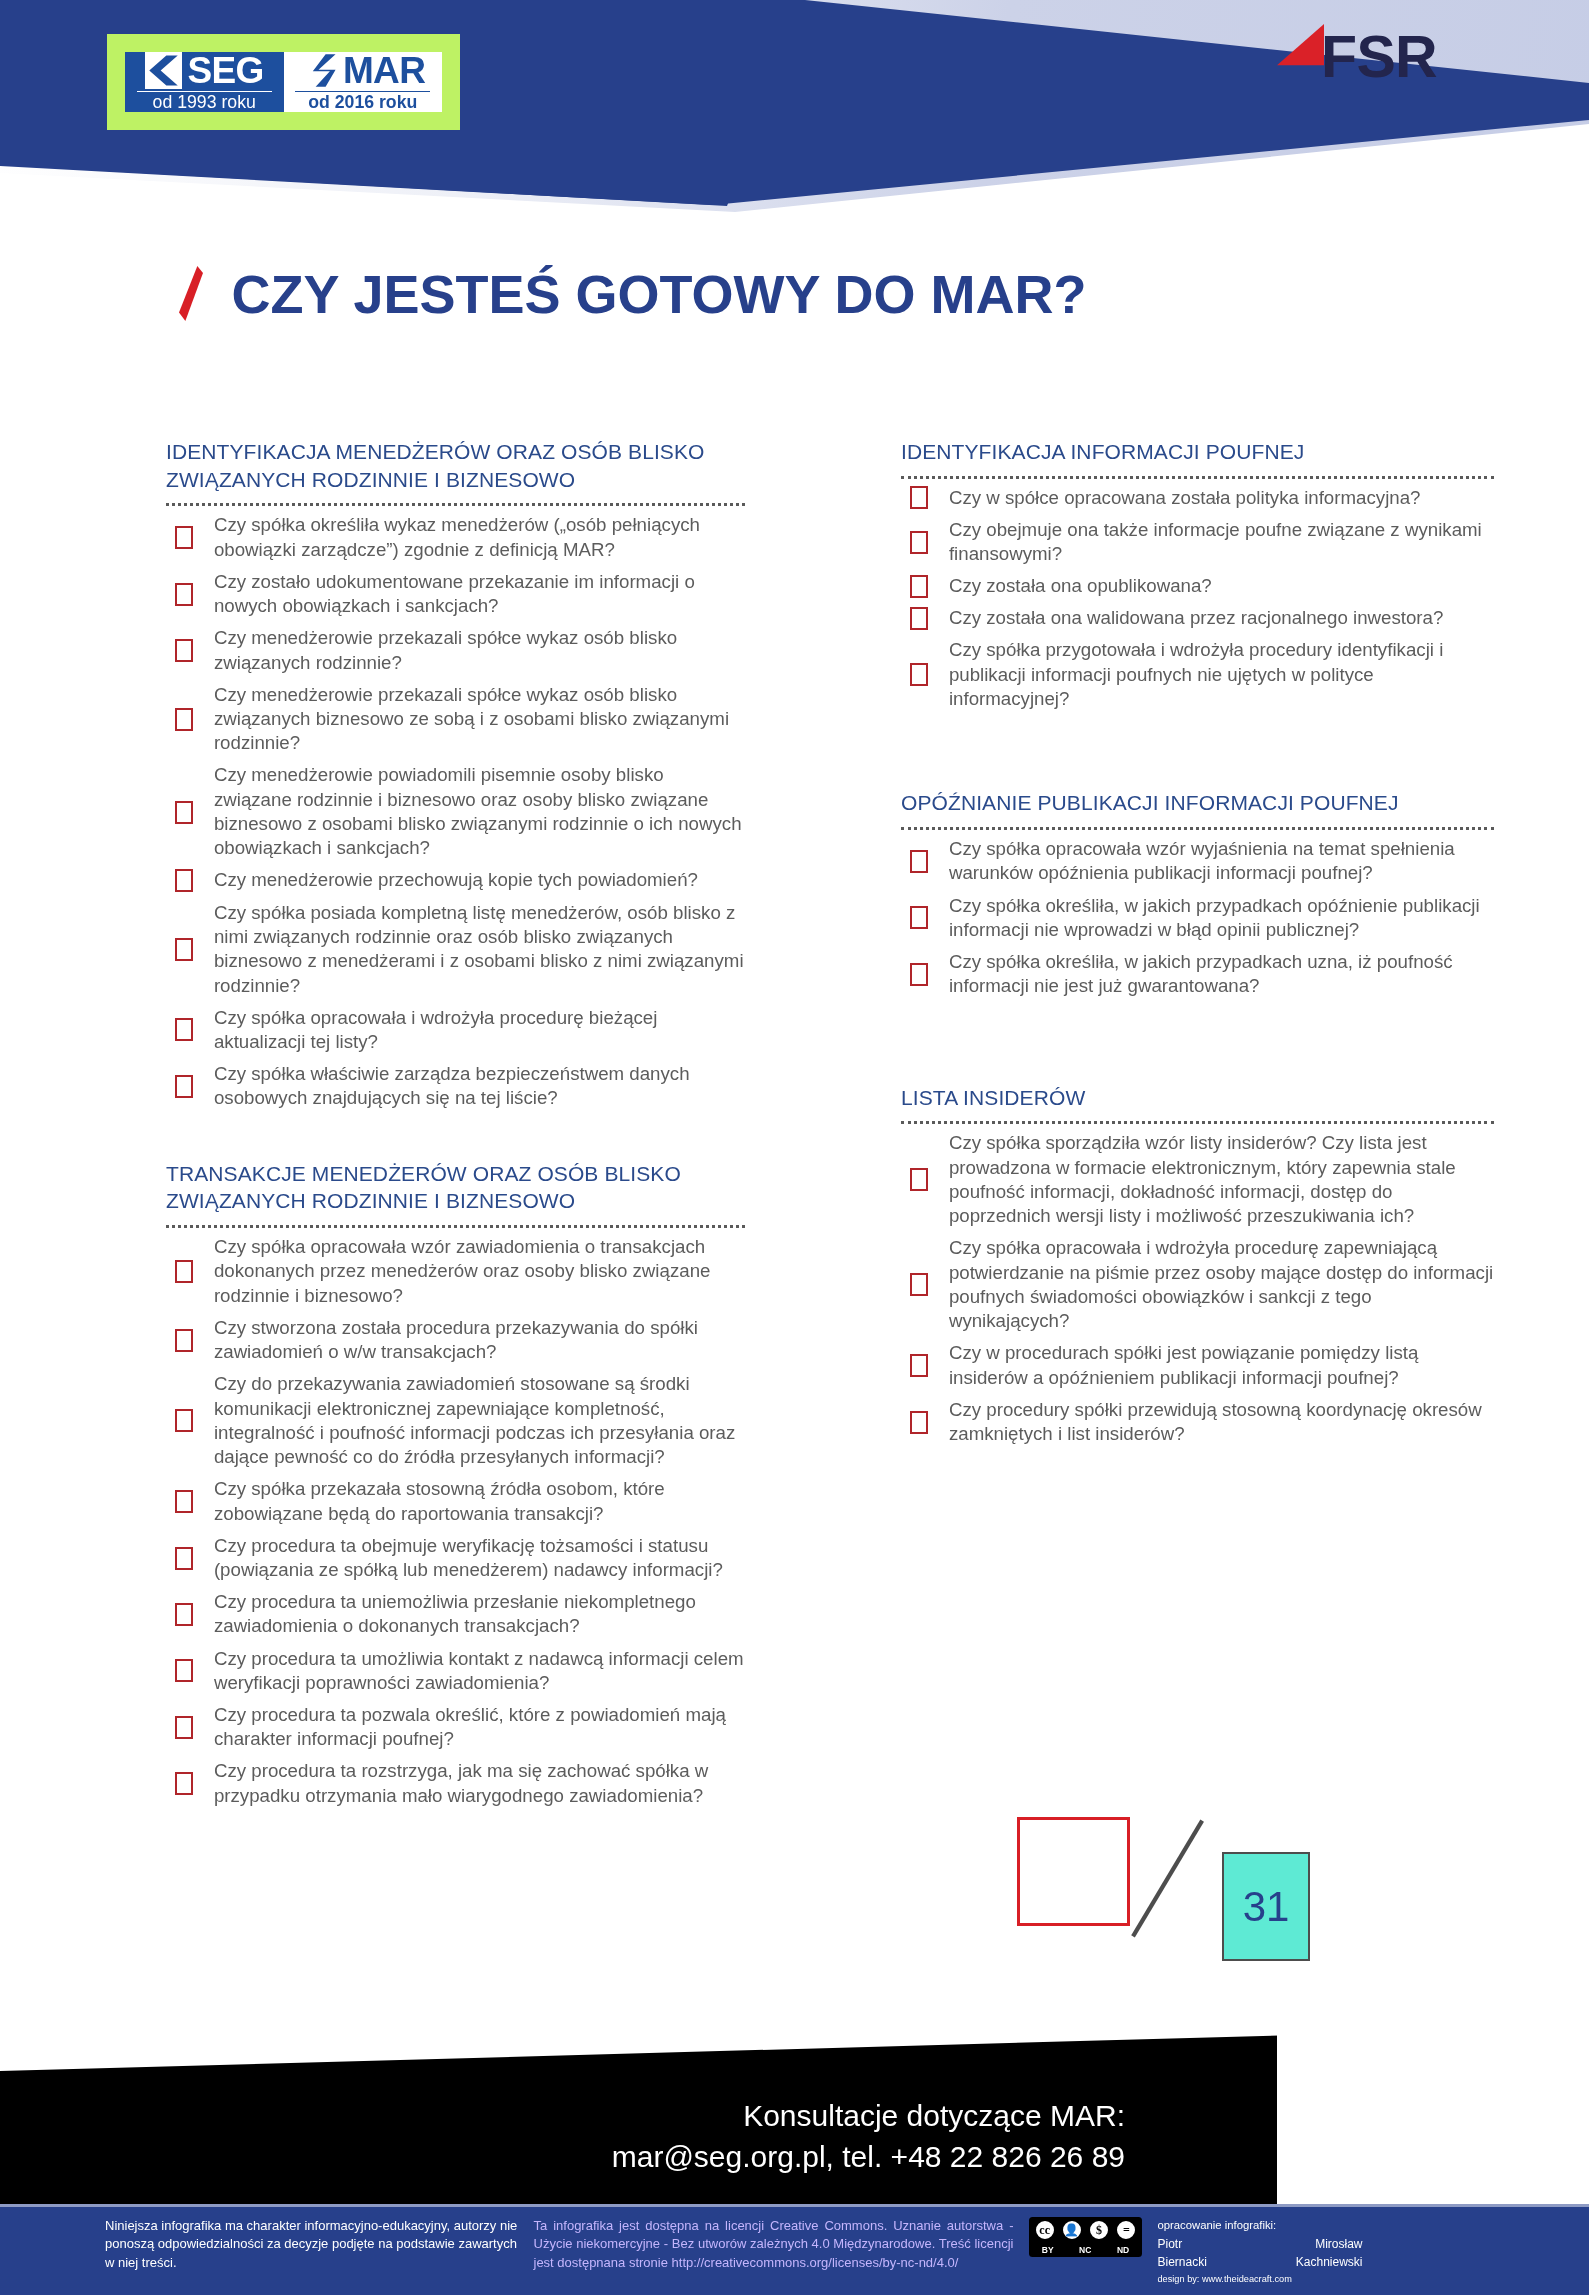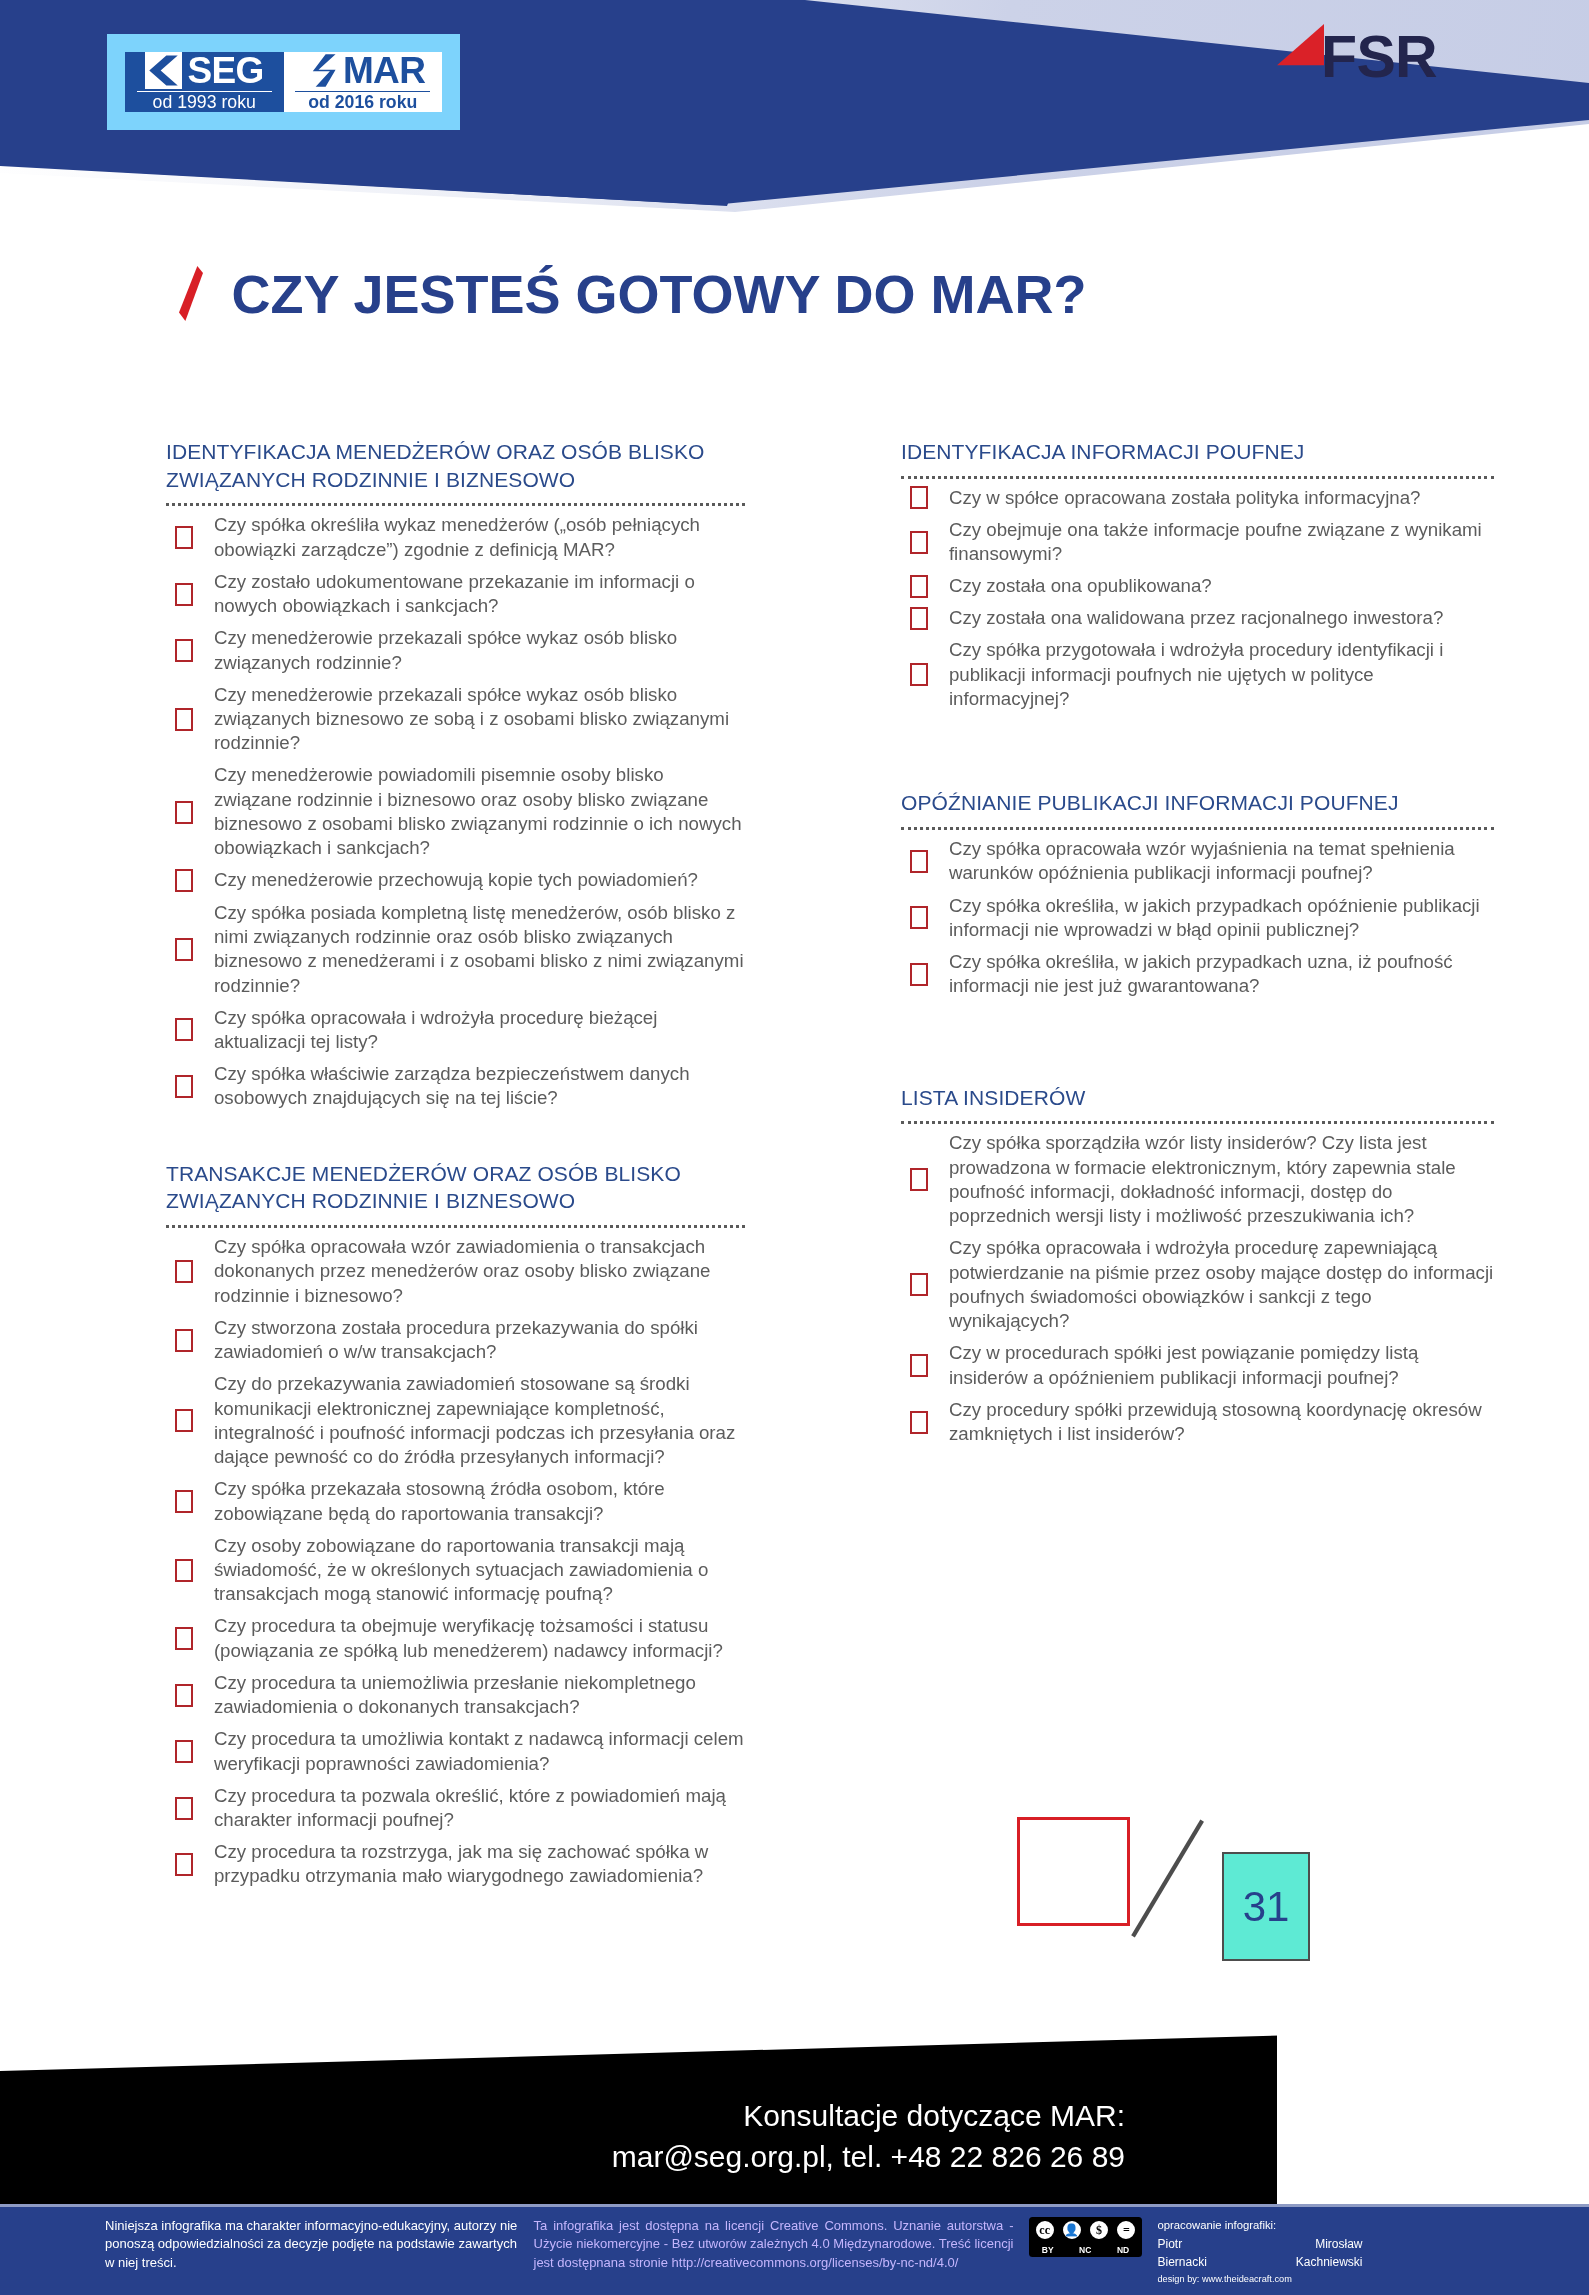--- a/index.html
+++ b/index.html
@@ -28,21 +28,21 @@
     clip-path:polygon(0 0, 805px 0, 727px 206px, 0 165px);
   }
   .tb-white-wedge{
     position:absolute; left:0; top:0; width:1589px; height:233px;
     background:#ffffff;
     clip-path:polygon(0 173px, 735px 212px, 1589px 124px, 1589px 233px, 0 233px);
   }
 
   #logo-box {
     position:absolute; left:107px; top:34px; width:353px; height:96px;
-    background:#7dd3fc; padding:18px;
+    background:#bef264; padding:18px;
     display:flex;
   }
   .logo-half { flex:1; display:flex; flex-direction:column; align-items:center; justify-content:center; }
   .logo-left { background:#1d4f9e; }
   .logo-right { background:#ffffff; }
   .logo-row { display:flex; align-items:center; gap:5.7px; height:52px; }
   .logo-mark { width:37px; height:37px; position:relative; }
   .logo-word { font-size:37px; font-weight:bold; letter-spacing:-0.7px; line-height:1; font-family:"Liberation Sans", sans-serif; }
   .logo-left .logo-word { color:#ffffff; }
   .logo-right .logo-word { color:#1d4f9e; }
@@ -235,24 +235,20 @@
           <li>
             <span class="cbox"></span>
             <span class="ctext">Czy do przekazywania zawiadomień stosowane są środki komunikacji elektronicznej zapewniające kompletność, integralność i poufność informacji podczas ich przesyłania oraz dające pewność co do źródła przesyłanych informacji?</span>
           </li>
           <li>
             <span class="cbox"></span>
             <span class="ctext">Czy spółka przekazała stosowną źródła osobom, które zobowiązane będą do raportowania transakcji?</span>
           </li>
           <li>
             <span class="cbox"></span>
-            <span class="ctext">Czy osoby zobowiązane do raportowania transakcji mają świadomość, że w określonych sytuacjach zawiadomienia o transakcjach mogą stanowić informację poufną?</span>
-          </li>
-          <li>
-            <span class="cbox"></span>
             <span class="ctext">Czy procedura ta obejmuje weryfikację tożsamości i statusu (powiązania ze spółką lub menedżerem) nadawcy informacji?</span>
           </li>
           <li>
             <span class="cbox"></span>
             <span class="ctext">Czy procedura ta uniemożliwia przesłanie niekompletnego zawiadomienia o dokonanych transakcjach?</span>
           </li>
           <li>
             <span class="cbox"></span>
             <span class="ctext">Czy procedura ta umożliwia kontakt z nadawcą informacji celem weryfikacji poprawności zawiadomienia?</span>
           </li>

